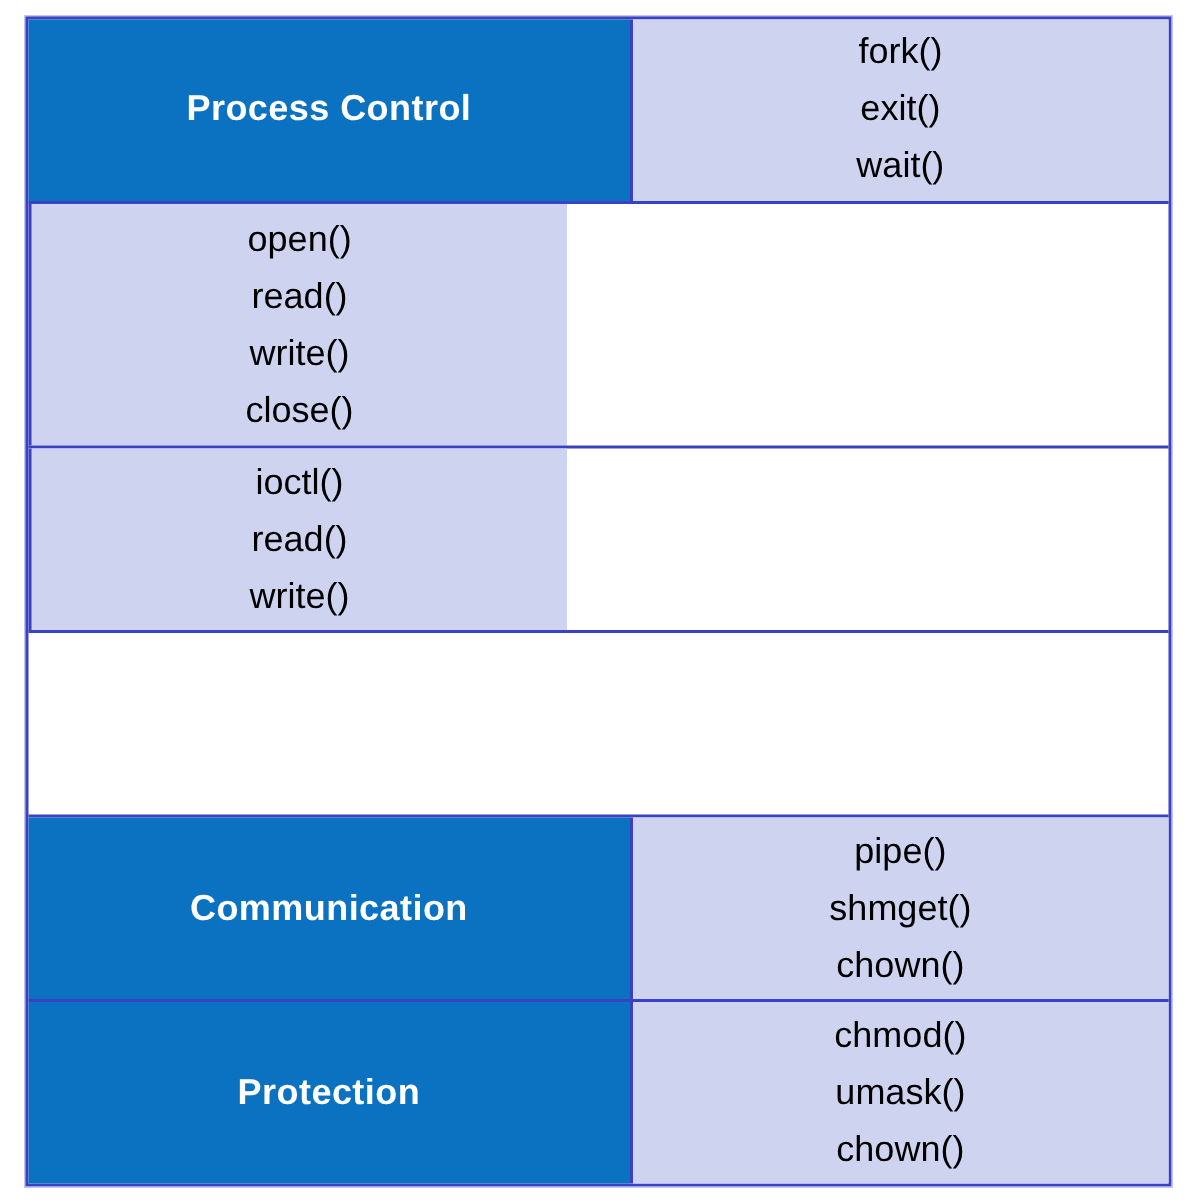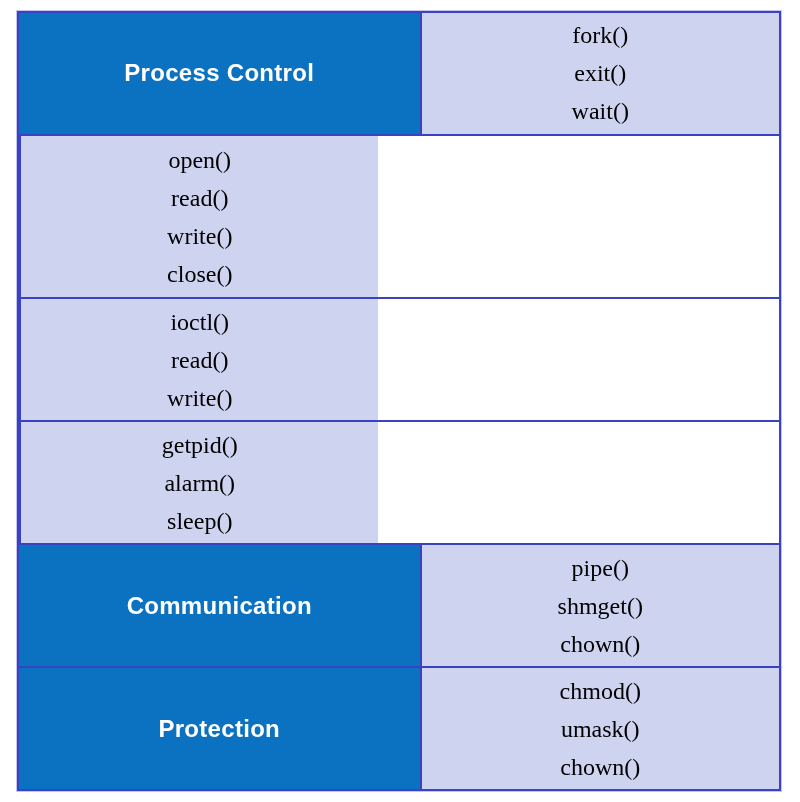--- a/index.html
+++ b/index.html
@@ -62,21 +62,20 @@
     flex-direction: column;
     align-items: center;
     justify-content: center;
     text-align: center;
     font-size: 24px;
     padding: 3px 0;
   }
   .call-line {
     line-height: 38px;
     white-space: nowrap;
-    font-family: Liberation Serif, serif;
   }
 </style>
 </head>
 <body>
 
 <div class="page">
   <div class="syscall-table" id="syscall-table">
   <div class="row">
     <div class="cell cat">Process Control</div>
     <div class="cell calls">
@@ -97,25 +96,20 @@
 
   <div class="row">
     <div class="cell calls">
           <div class="call-line">ioctl()</div>
           <div class="call-line">read()</div>
           <div class="call-line">write()</div>
         </div>
   </div>
 
   <div class="row">
-    <div class="cell calls">
-          <div class="call-line">getpid()</div>
-          <div class="call-line">alarm()</div>
-          <div class="call-line">sleep()</div>
-        </div>
   </div>
 
   <div class="row">
     <div class="cell cat">Communication</div>
     <div class="cell calls">
           <div class="call-line">pipe()</div>
           <div class="call-line">shmget()</div>
           <div class="call-line">chown()</div>
         </div>
   </div>

